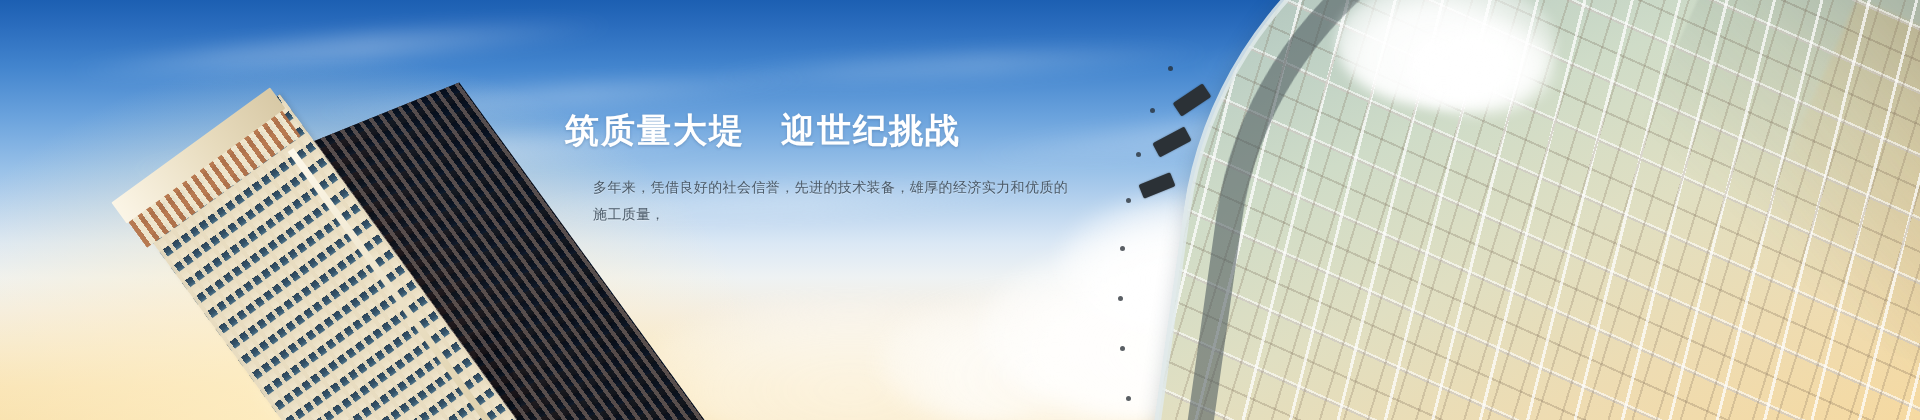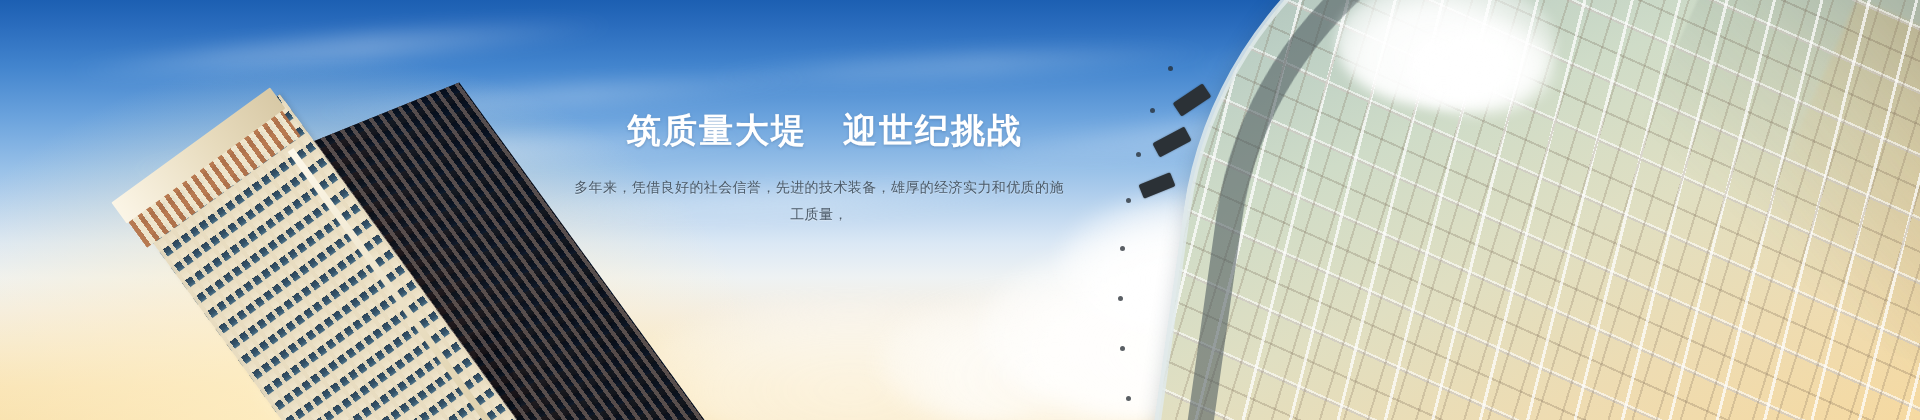--- a/index.html
+++ b/index.html
@@ -335,42 +335,41 @@
   .v2{left:1154px;top:134px;width:36px;height:16px; transform:rotate(-28deg);}
   .v3{left:1140px;top:178px;width:34px;height:15px; transform:rotate(-22deg);}
   
   .stud{position:absolute;width:5px;height:5px;border-radius:50%;background:rgba(35,42,48,.75);}
 
   
   .text-block{
     position:absolute;
     left:565px; top:108px;
     width:520px;
-    text-align:center;
   }
   .headline{
     margin:0;
     font-size:34px;
     line-height:44px;
     font-weight:bold;
     color:#ffffff;
     letter-spacing:2px;
     white-space:pre;
     text-shadow:0 1px 3px rgba(30,70,120,.32), 0 0 1px rgba(255,255,255,.5);
   }
   .subtitle{
     margin:22px 0 0 4px;
     font-size:14px;
     line-height:27px;
     color:#4b5a68;
     letter-spacing:.4px;
     max-width:500px;
     text-shadow:0 1px 1px rgba(255,255,255,.35);
   }
-  .subtitle span{display:block;}
+  .subtitle span{display:block;margin-left:24px;}
 </style>
 </head>
 <body>
 
 <div id="banner">
 
   <div class="sky"></div>
   <div class="sun-glow"></div>
   <div class="sun-glow2"></div>
 

